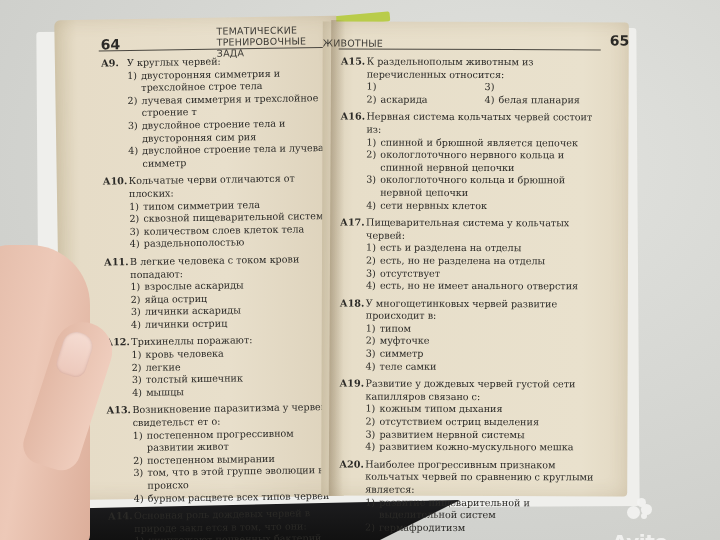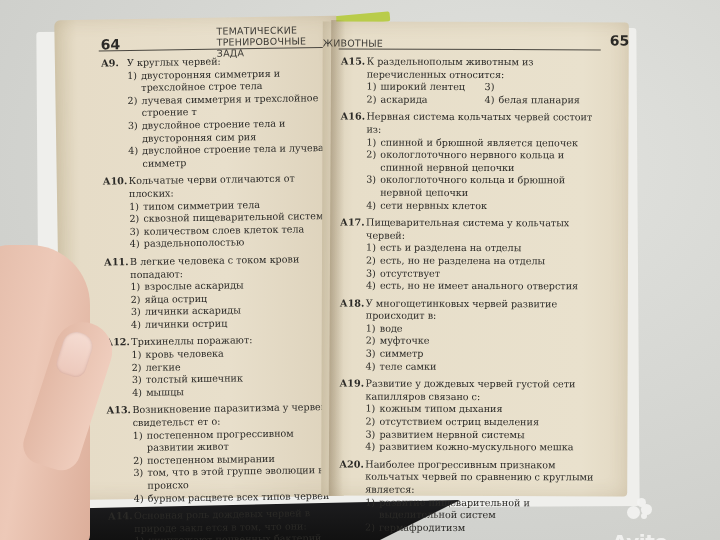--- a/index.html
+++ b/index.html
@@ -229,21 +229,20 @@
   <div class="rule" style="left:16px; top:27px; width:262px;"></div>
   <div class="content" id="right-content" style="left:18px; top:34px; width:262px;">
       <div class="q">
         <div class="q-head">
           <span class="q-num">А15.</span>
           <span class="q-text">К раздельнополым животным из перечисленных относится:</span>
         </div>
         <div class="opts-grid">
           <div class="opt">
             <span class="opt-n">1)</span>
-            <span class="opt-t">широкий лентец</span>
           </div>
           <div class="opt">
             <span class="opt-n">3)</span>
           </div>
           <div class="opt">
             <span class="opt-n">2)</span>
             <span class="opt-t">аскарида</span>
           </div>
           <div class="opt">
             <span class="opt-n">4)</span>
@@ -300,21 +299,21 @@
         </div>
       </div>
       <div class="q">
         <div class="q-head">
           <span class="q-num">А18.</span>
           <span class="q-text">У многощетинковых червей развитие происходит в:</span>
         </div>
         <div class="opts">
           <div class="opt">
             <span class="opt-n">1)</span>
-            <span class="opt-t">воде</span>
+            <span class="opt-t">типом</span>
           </div>
           <div class="opt">
             <span class="opt-n">2)</span>
             <span class="opt-t">муфточке</span>
           </div>
           <div class="opt">
             <span class="opt-n">3)</span>
             <span class="opt-t">симметр</span>
           </div>
           <div class="opt">

